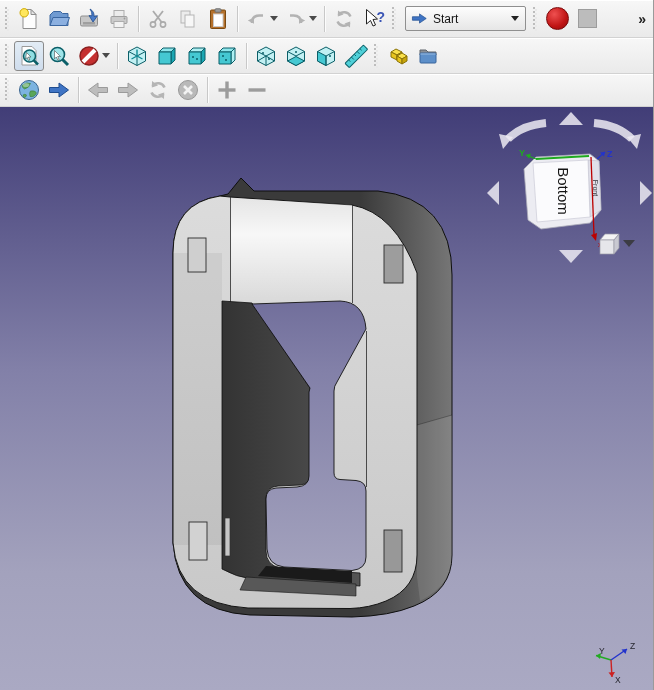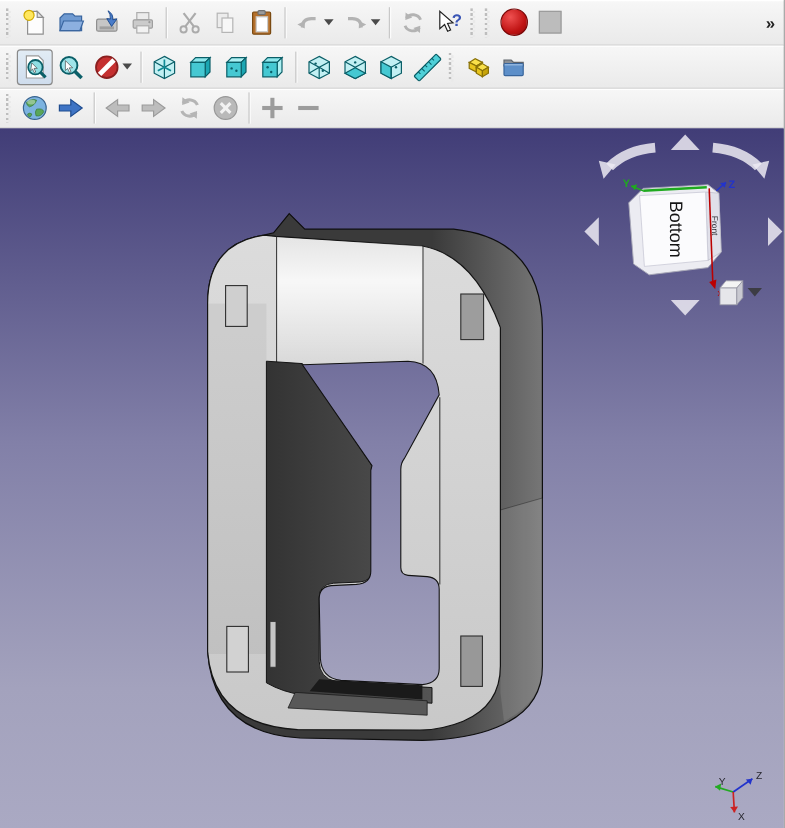--- a/index.html
+++ b/index.html
@@ -141,20 +141,27 @@
   </div>
   <div class="tbtn">
     <svg width="24" height="24" viewBox="0 0 24 24">
       <path d="M4.5 2.5 L4.5 17 L8.5 13.5 L11 19 L13.5 18 L11 12.5 L15.5 12 Z" fill="#ffffff" stroke="#222" stroke-width="1"></path>
       <text x="14.5" y="15" font-size="14" font-weight="bold" fill="#3a55b5">?</text>
     </svg>
   </div>
 
   <div class="grip"></div>
 
+  <div class="combo">
+    <svg width="17" height="17" viewBox="0 0 24 24">
+      <path d="M2 9.5 h10 V5.5 l9.5 6.5 -9.5 6.5 v-4 H2 Z" fill="#3f74c4" stroke="#1f4c8f"></path>
+    </svg>
+    <span class="combo-label">Start</span>
+    <div class="dd-arrow" style="border-top-color:#222;"></div>
+  </div>
 
   <div class="grip"></div>
 
   <div class="tbtn">
     <div class="record-dot"></div>
   </div>
   <div class="tbtn">
     <div class="stop-square"></div>
   </div>
 

